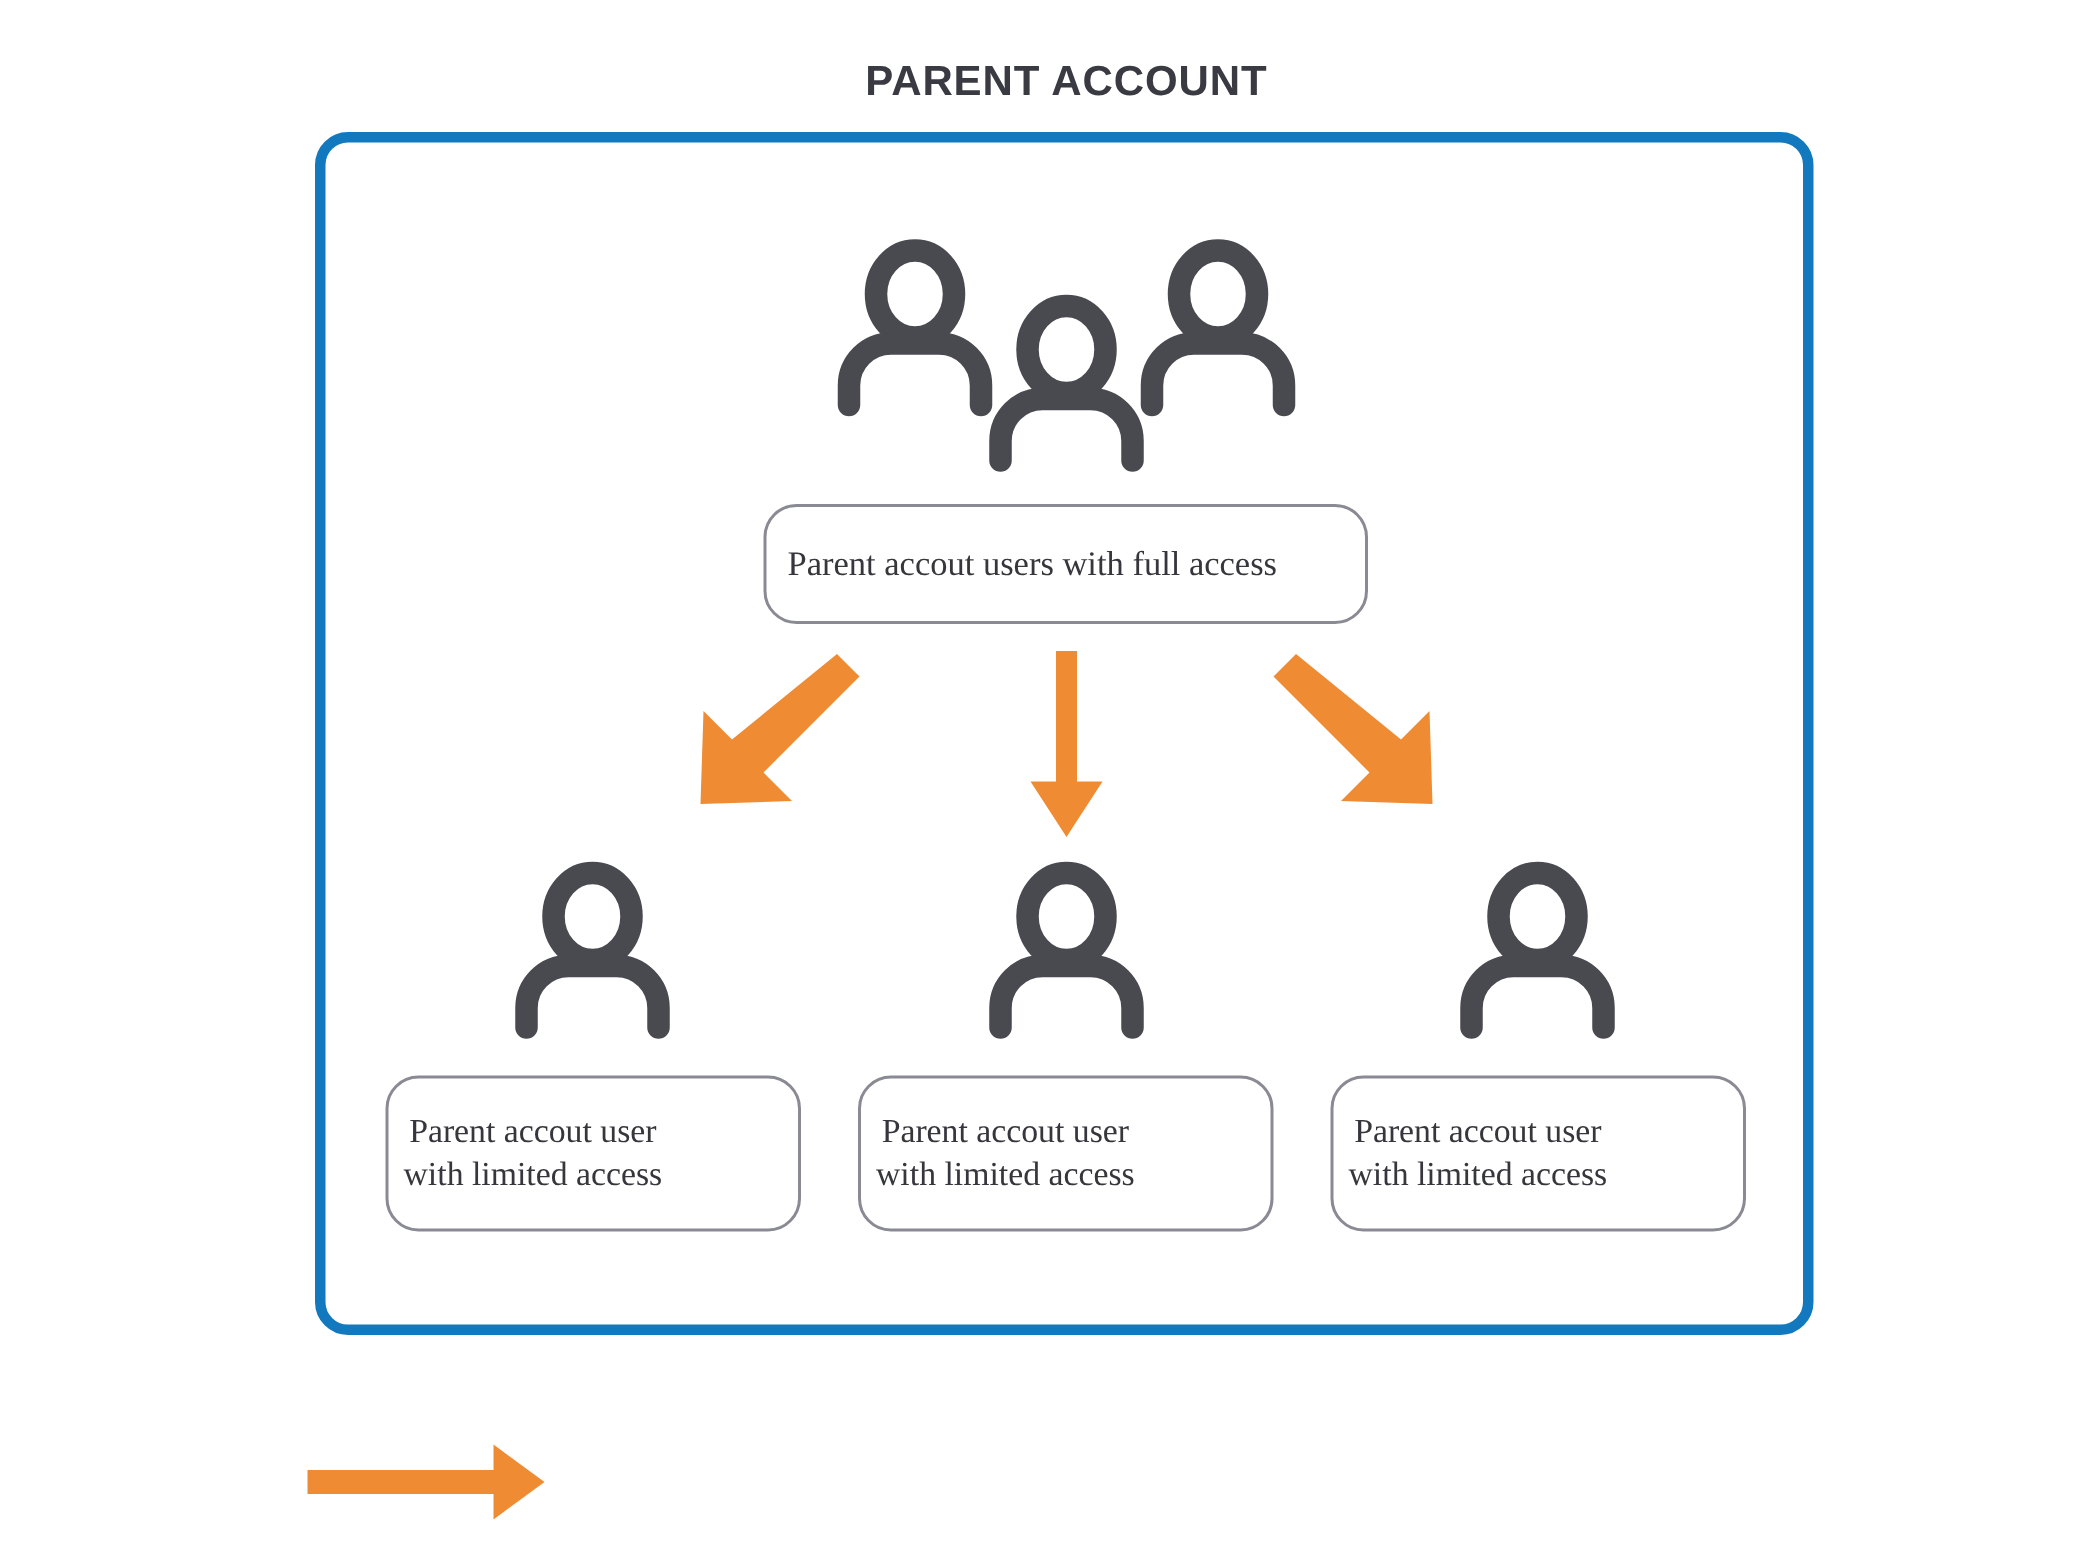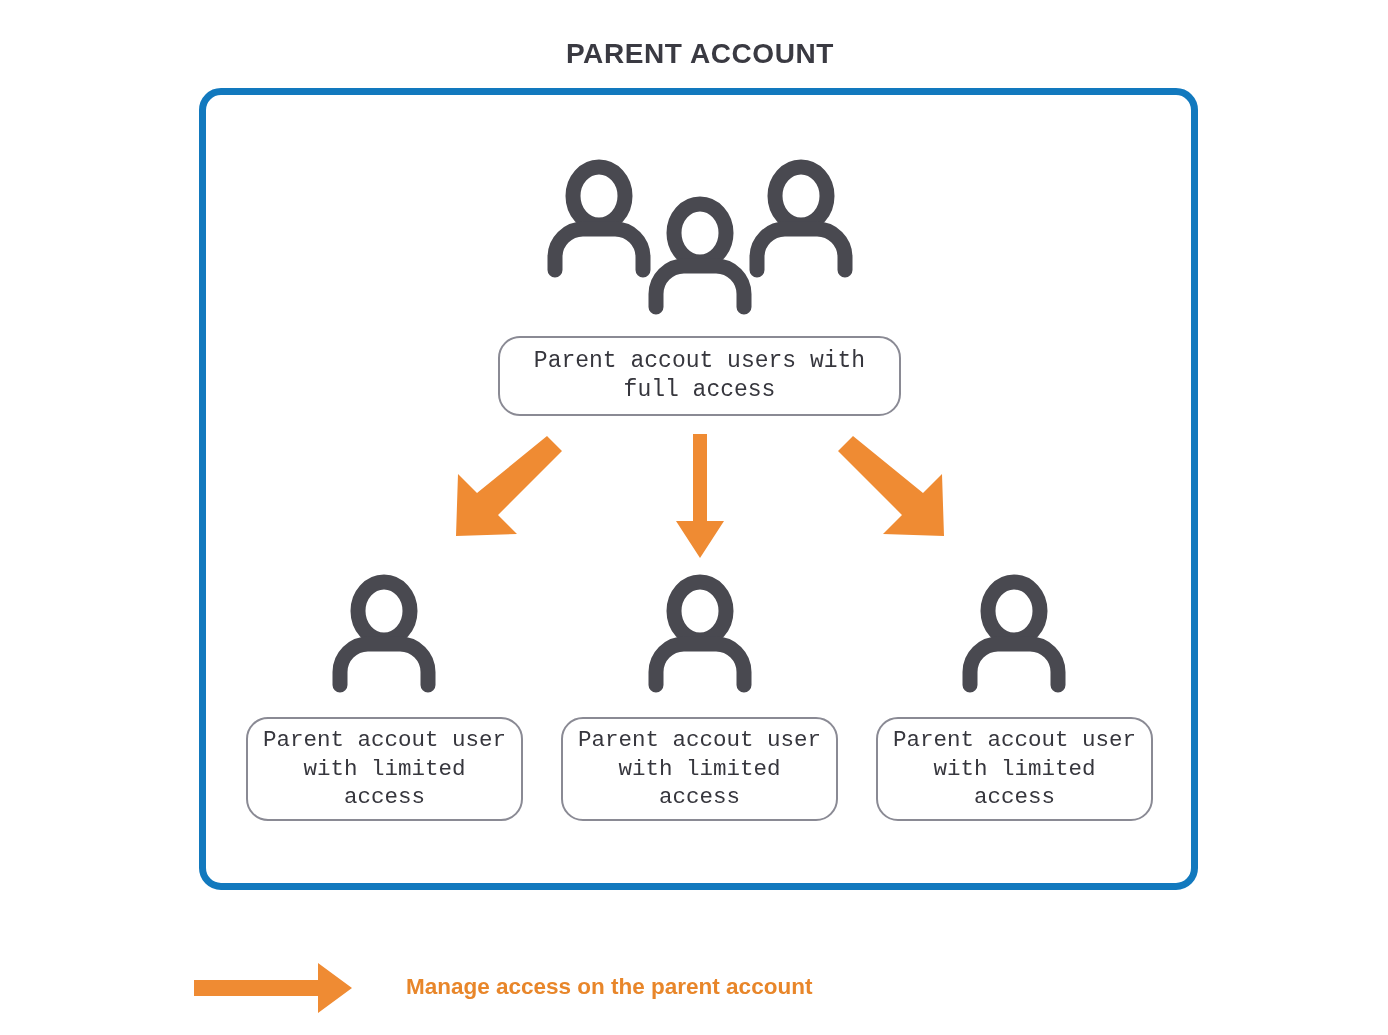--- a/index.html
+++ b/index.html
@@ -11,21 +11,21 @@
     width: 1388px;
     height: 1035px;
     position: relative;
     overflow: hidden;
     font-family: "Liberation Sans", sans-serif;
     -webkit-font-smoothing: antialiased;
   }
 
   #stage {
     position: absolute;
-    left: 6px;
+    left: 17px;
     top: 0;
     width: 1184px;
     height: 1035px;
   }
 
   
   #page-title {
     position: absolute;
     left: 0;
     top: 38px;
@@ -63,24 +63,24 @@
 
   
   .label-box {
     position: absolute;
     box-sizing: border-box;
     border: 2.5px solid #8a8a94;
     border-radius: 22px;
     background: #ffffff;
     display: flex;
     align-items: center;
-    justify-content: flex-end;
+    justify-content: flex-start;
     text-align: center;
     color: #36363d;
-    font-family: Liberation Mono, monospace;
+    font-family: Liberation Serif, serif;
     line-height: 1.28;
   }
 
   #full-access-box {
     left: 492px;
     top: 336px;
     width: 403px;
     height: 80px;
     font-size: 23px;
     padding: 0 14px;
@@ -197,17 +197,14 @@
         <ellipse cx="1008" cy="611" rx="26" ry="29"></ellipse>
         <path d="M964 685 v-13 a28 28 0 0 1 28 -28 h32 a28 28 0 0 1 28 28 v13"></path>
       </g>
     </g>
 
     <g>
       <path d="M188 980 L312 980 L312 963 L346 988 L312 1013 L312 996 L188 996 Z" fill="#ef8b33"></path>
     </g>
   </svg>
 
-  <div id="legend">
-    <div id="legend-label">Manage access on the parent account</div>
-  </div>
 
 </div>
 
 </body></html>

